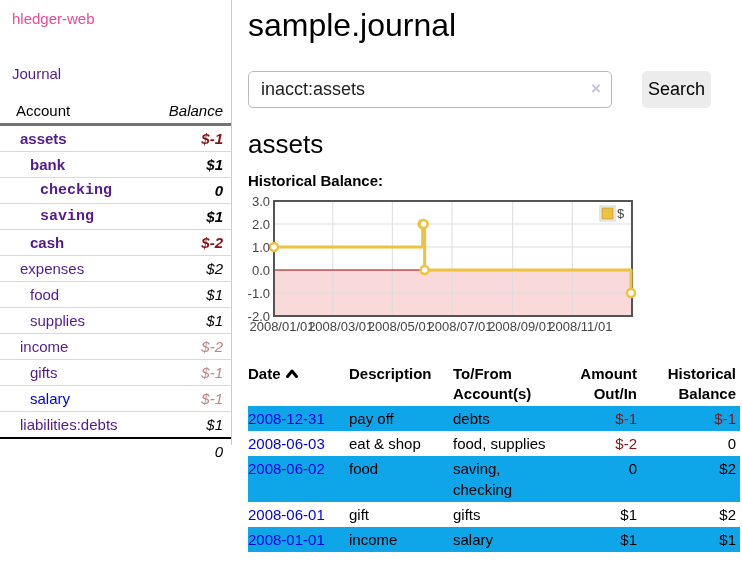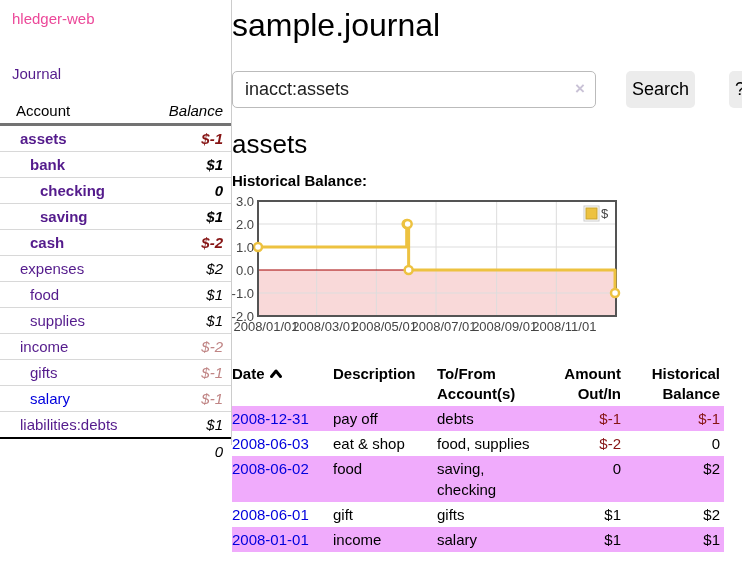--- a/index.html
+++ b/index.html
@@ -14,27 +14,27 @@
   table.accts td{height:25px;padding:0;vertical-align:middle;}
   table.accts thead td{padding-left:16px;color:#000;border-bottom:3px solid #737373;}
   table.accts td.bal{text-align:right;padding-right:8px;font-style:italic;}
   table.accts tbody tr{border-bottom:1px solid #d8d8d8;}
   table.accts tbody tr:last-child{border-bottom:none;}
   table.accts a{color:#541b8c;}
   table.accts a.blue{color:#0000dd;}
   .b{font-weight:bold;}
   .d1{padding-left:20px !important;}
   .d2{padding-left:30px !important;}
-  .d3{padding-left:40px !important;}
+  .d3{padding-left:40px !important;font-family:Liberation Mono, monospace;}
   .neg-strong{color:#861414;}
   .neg-faded{color:#c08585;}
   tr.total td{border-top:2px solid #000;font-size:15px;}
 
   
-  #main{position:absolute;left:232px;top:0;width:492px;}
+  #main{position:absolute;left:248px;top:0;width:492px;}
   h1{font-size:32px;font-weight:400;margin:6px 0 0 0;line-height:38px;}
   .searchrow{margin-top:27px;display:flex;align-items:center;gap:24px;}
   .inputwrap{position:relative;width:364px;height:37px;}
   .search-input{box-sizing:border-box;width:364px;height:37px;border:1px solid #bbb;border-radius:5px;
     font-family:"Liberation Sans",sans-serif;font-size:18px;color:#222;padding:0 30px 0 12px;outline:none;}
   .clear{position:absolute;right:11px;top:8px;font-size:17px;font-weight:bold;color:#c9c2d6;cursor:pointer;line-height:20px;}
   .btn{height:37px;background:#ececec;border:none;border-radius:5px;font-family:"Liberation Sans",sans-serif;
     font-size:18px;color:#000;cursor:pointer;}
   .btn.search{width:72px;margin-left:6px;}
   .btn.help{width:35px;margin-left:10px;}
@@ -43,21 +43,21 @@
   .chart{position:relative;margin-top:8px;height:148px;}
   .chart svg{position:absolute;left:-2px;top:0;overflow:visible;}
   .chart svg text{font-family:"Liberation Sans",sans-serif;}
 
   
   table.register{width:492px;border-collapse:collapse;font-size:15px;margin-top:17px;table-layout:fixed;}
   table.register th{font-weight:bold;text-align:left;vertical-align:top;padding:2px 4px;line-height:20px;}
   table.register td{vertical-align:top;padding:2px 4px;line-height:21px;}
   table.register td:first-child,table.register th:first-child{padding-left:0;}
   table.register .num{text-align:right;}
-  table.register tr.alt{background:#f0abfc;}
+  table.register tr.alt{background:#0ea5e9;}
   a.date{color:#0000dd;}
   td.neg{color:#861414;}
   .chev{display:inline-block;vertical-align:baseline;margin-left:4px;}
 </style>
 </head>
 <body>
 
 <div id="sidebar">
   <a href="#" class="brand">hledger-web</a>
   <a href="#" class="nav-journal">Journal</a>

